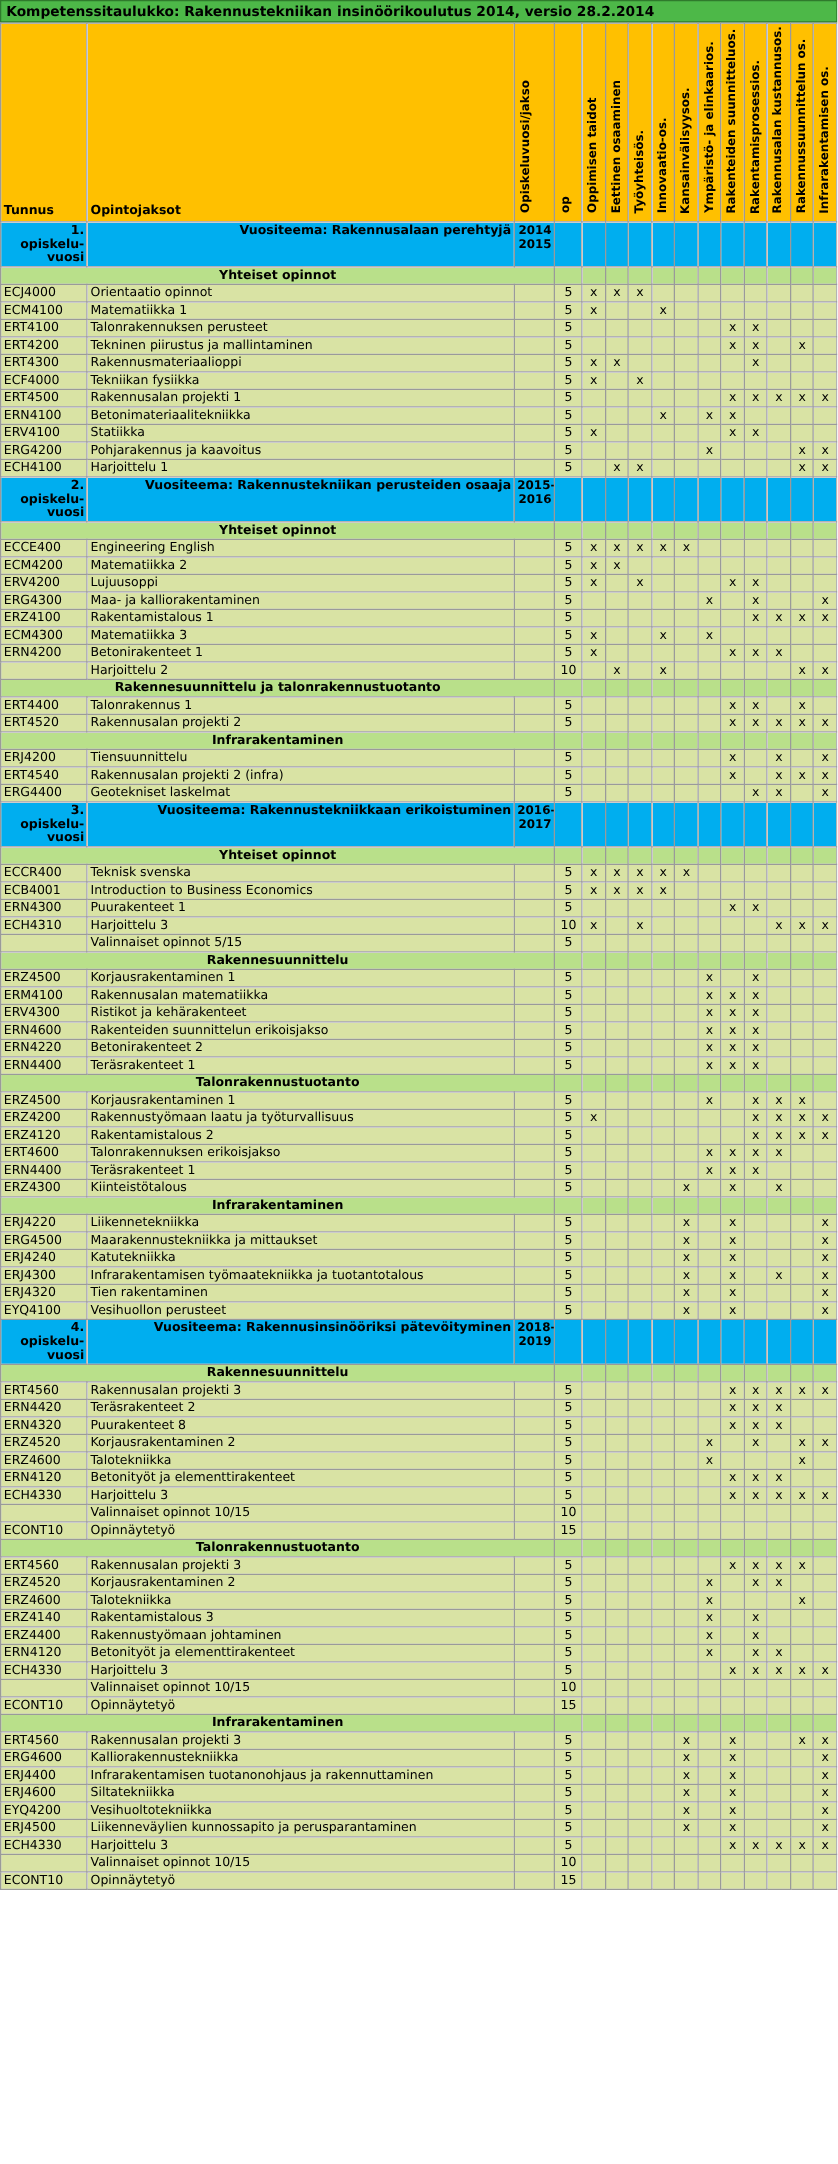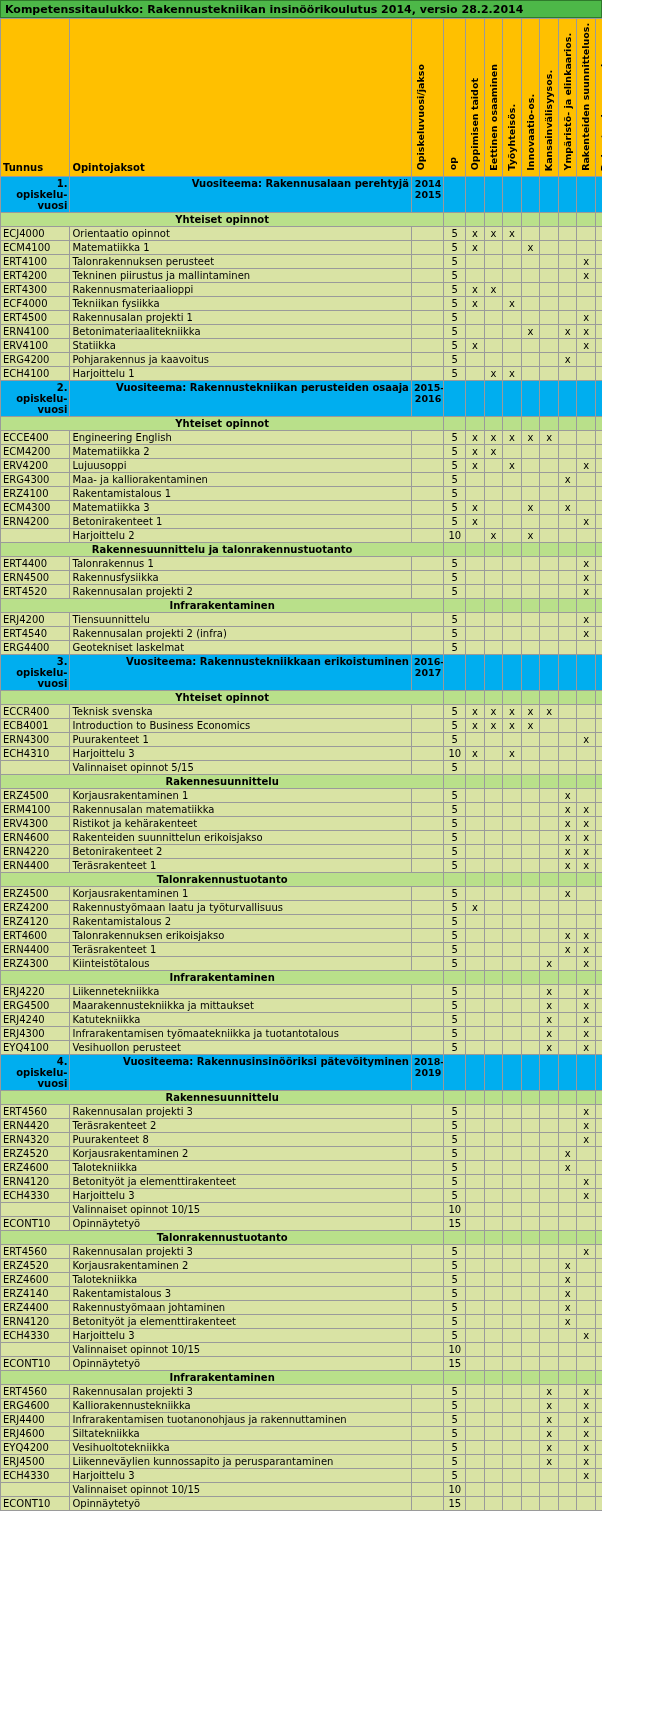--- a/index.html
+++ b/index.html
@@ -1,17 +1,17 @@
 <!DOCTYPE html>
 <html><head>
 <meta charset="utf-8">
 <style>
   html,body{margin:0;padding:0;background:#ffffff;}
   body{font-family:"DejaVu Sans","Liberation Sans",sans-serif;}
-  #page{width:602px;height:1731px;position:relative;background:#ffffff;overflow:hidden;}
+  #page{width:670px;height:1731px;position:relative;background:#ffffff;overflow:hidden;}
   .title-bar{
     background:#4db848;color:#000;font-weight:bold;font-size:11px;
     padding:3px 4px;border:1px solid #2f7a2c;box-sizing:border-box;
     height:18px;line-height:12px;
   }
   table.grid{
     border-collapse:collapse;width:670px;table-layout:fixed;
     font-size:10px;
   }
   table.grid td, table.grid th{
@@ -531,37 +531,20 @@
           <td class="x"></td>
           <td class="x"></td>
           <td class="x"></td>
           <td class="x">x</td>
           <td class="x">x</td>
           <td class="x"></td>
           <td class="x">x</td>
           <td class="x"></td>
         </tr>
         <tr class="data">
-          <td class="code">ERN4500</td>
-          <td class="name">Rakennusfysiikka</td>
-          <td></td>
-          <td class="op">5</td>
-          <td class="x"></td>
-          <td class="x"></td>
-          <td class="x"></td>
-          <td class="x"></td>
-          <td class="x"></td>
-          <td class="x"></td>
-          <td class="x">x</td>
-          <td class="x">x</td>
-          <td class="x"></td>
-          <td class="x">x</td>
-          <td class="x"></td>
-        </tr>
-        <tr class="data">
           <td class="code">ERT4520</td>
           <td class="name">Rakennusalan projekti 2</td>
           <td></td>
           <td class="op">5</td>
           <td class="x"></td>
           <td class="x"></td>
           <td class="x"></td>
           <td class="x"></td>
           <td class="x"></td>
           <td class="x"></td>
@@ -1061,20 +1044,37 @@
           <td class="op">5</td>
           <td class="x"></td>
           <td class="x"></td>
           <td class="x"></td>
           <td class="x"></td>
           <td class="x">x</td>
           <td class="x"></td>
           <td class="x">x</td>
           <td class="x"></td>
           <td class="x">x</td>
+          <td class="x"></td>
+          <td class="x">x</td>
+        </tr>
+        <tr class="data">
+          <td class="code">ERJ4320</td>
+          <td class="name">Tien rakentaminen</td>
+          <td></td>
+          <td class="op">5</td>
+          <td class="x"></td>
+          <td class="x"></td>
+          <td class="x"></td>
+          <td class="x"></td>
+          <td class="x">x</td>
+          <td class="x"></td>
+          <td class="x">x</td>
+          <td class="x"></td>
+          <td class="x"></td>
           <td class="x"></td>
           <td class="x">x</td>
         </tr>
         <tr class="data">
           <td class="code">EYQ4100</td>
           <td class="name">Vesihuollon perusteet</td>
           <td></td>
           <td class="op">5</td>
           <td class="x"></td>
           <td class="x"></td>

